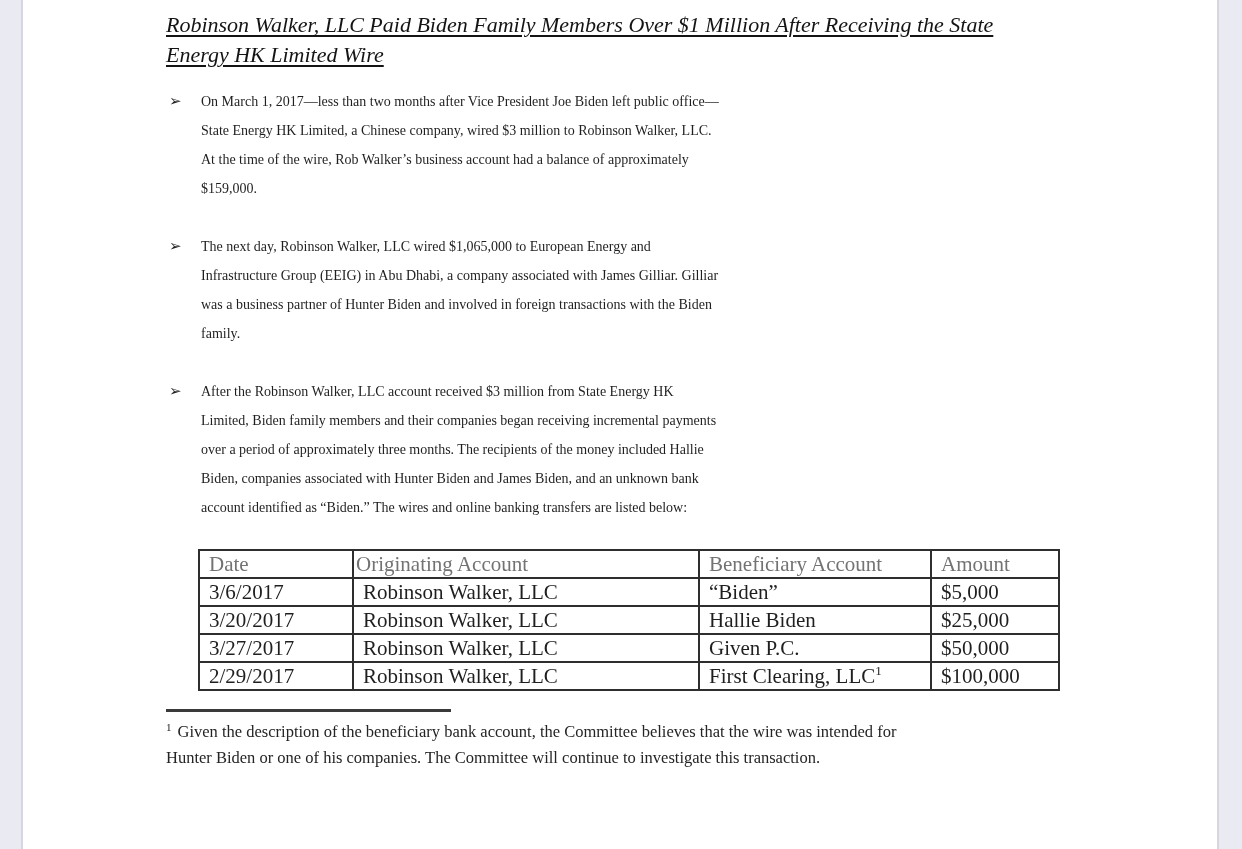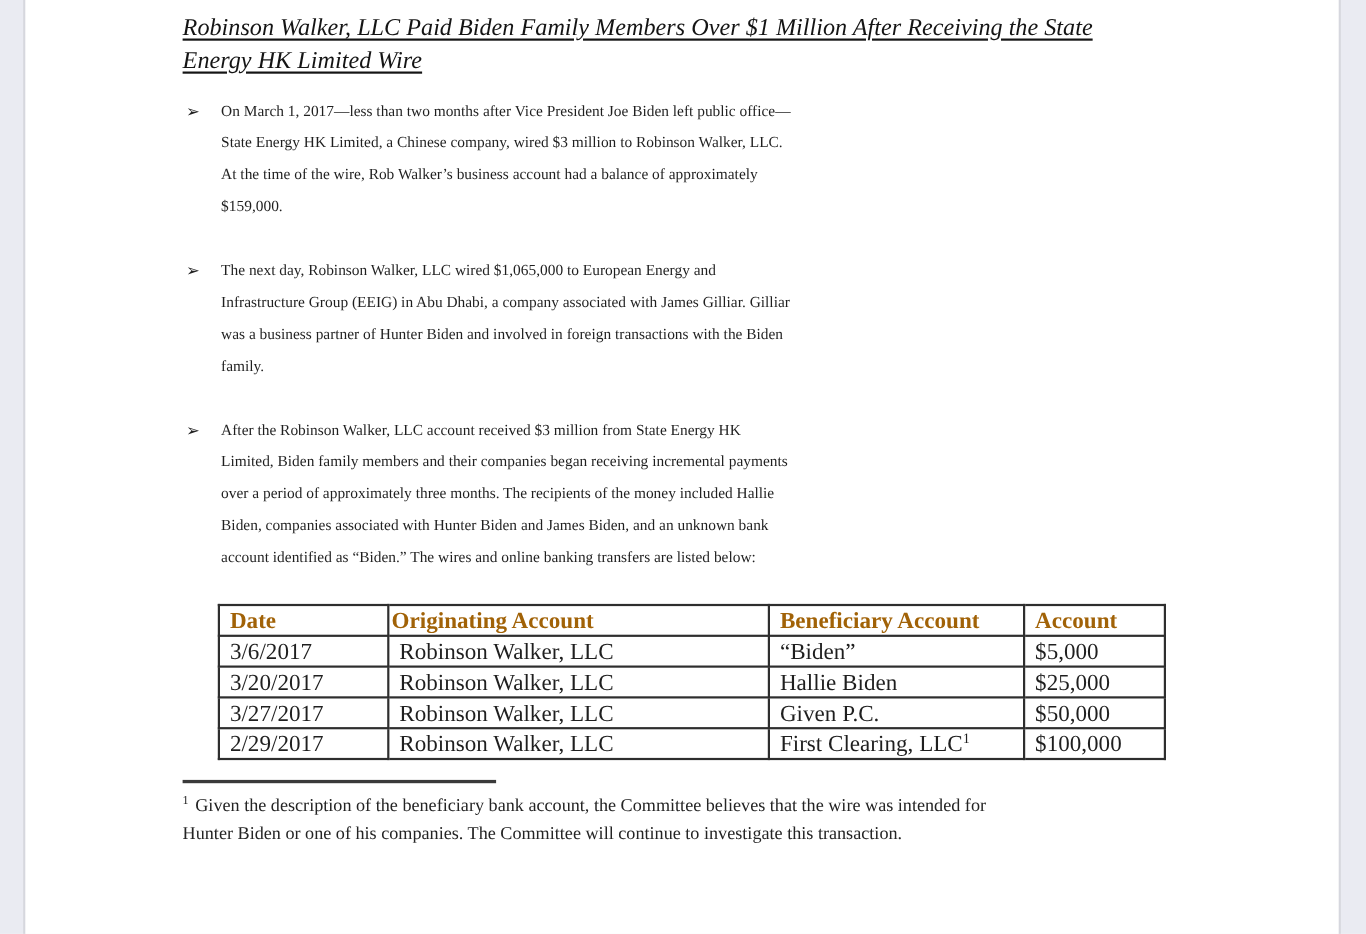--- a/index.html
+++ b/index.html
@@ -66,21 +66,21 @@
     border: 2px solid #2e2e2e;
     height: 28px;
     font-size: 21px;
     line-height: 24px;
     padding: 0 2px 0 9px;
     text-align: left;
     vertical-align: middle;
     overflow: hidden;
     white-space: nowrap;
   }
-  table.wires th { font-weight: bold; color: #a16207; }
+  table.wires th { font-weight: normal; color: #737373; }
   table.wires th.center { text-align: left; padding-left: 2px; }
   sup.fn-ref { font-size: 13px; vertical-align: super; line-height: 0; }
   .footnote-rule {
     margin-top: 18px;
     width: 285px;
     height: 3px;
     background: #3a3a3a;
   }
   .footnote {
     margin-top: 7px;
@@ -137,21 +137,21 @@
         <col class="c-date">
           <col class="c-orig">
           <col class="c-benef">
           <col class="c-amt">
       </colgroup>
       <tbody>
           <tr>
         <th>Date</th>
         <th class="center">Originating Account</th>
         <th>Beneficiary Account</th>
-        <th>Account</th>
+        <th>Amount</th>
       </tr>
       <tr>
         <td>3/6/2017</td>
         <td>Robinson Walker, LLC</td>
         <td>“Biden”</td>
         <td>$5,000</td>
       </tr>
       <tr>
         <td>3/20/2017</td>
         <td>Robinson Walker, LLC</td>

